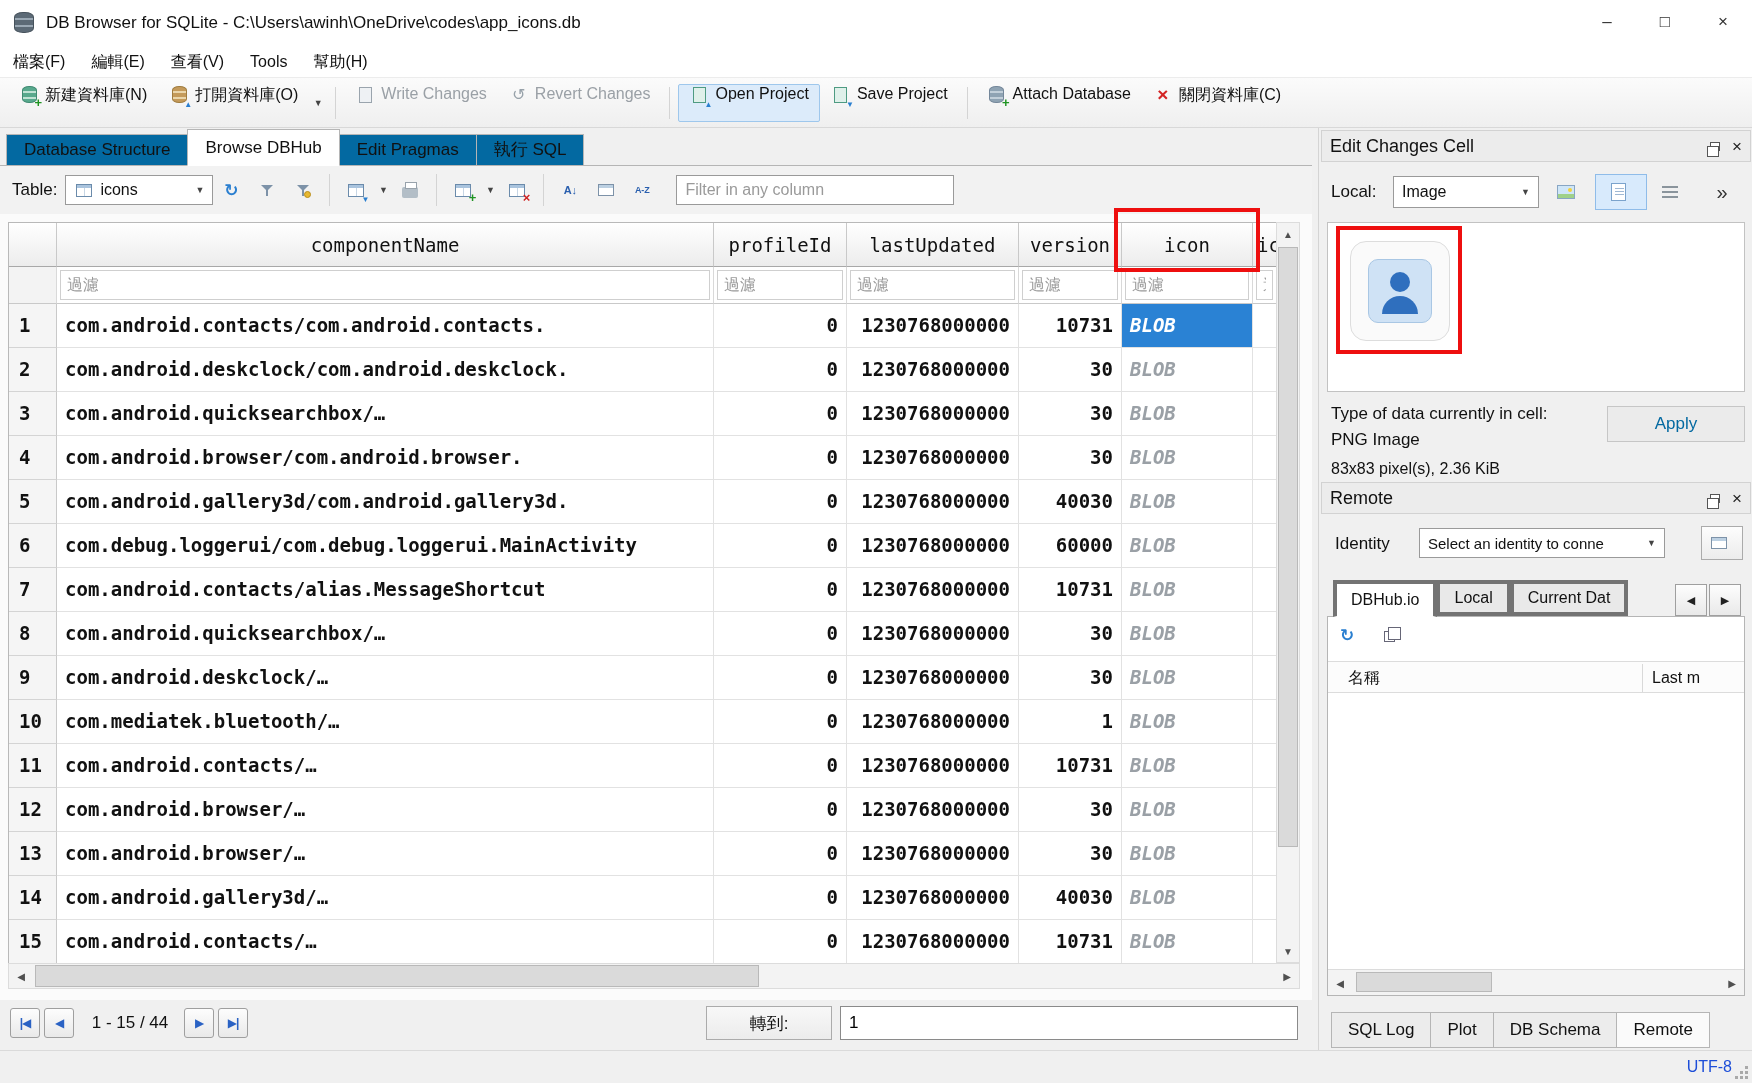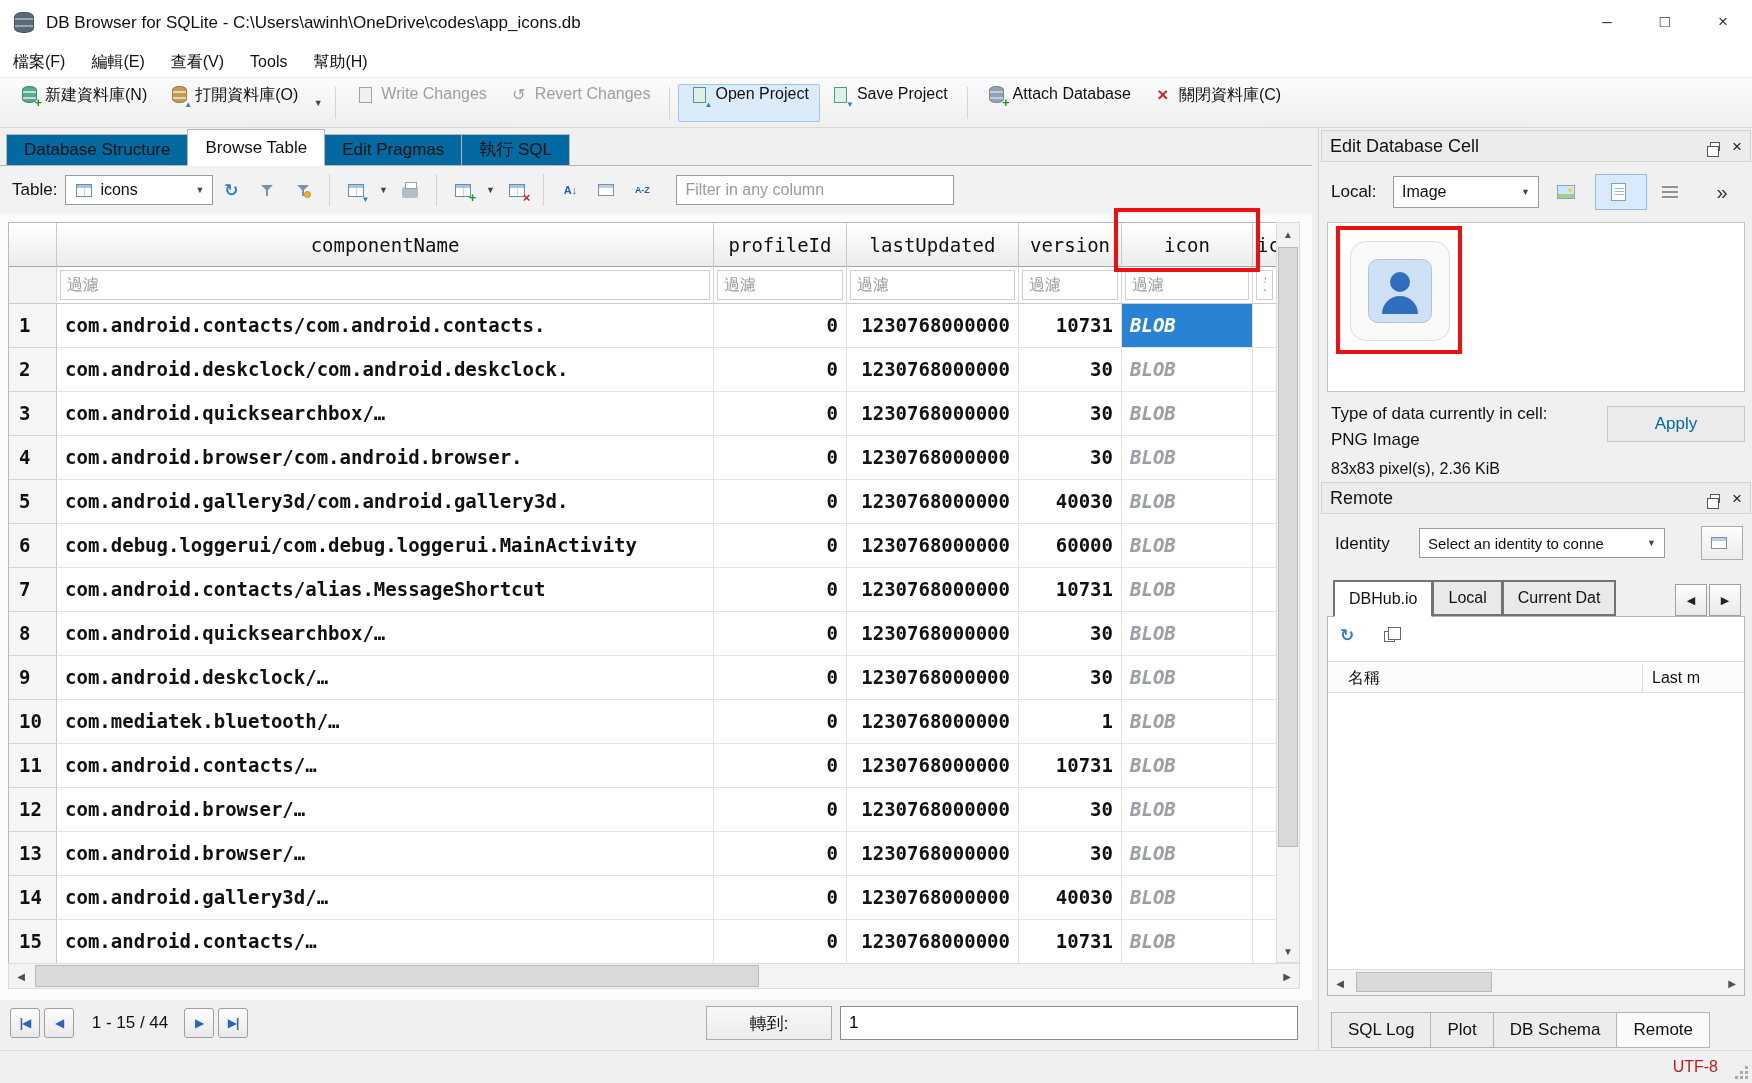--- a/index.html
+++ b/index.html
@@ -135,21 +135,21 @@
 #png-head{position:absolute;left:50%;top:12px;transform:translateX(-50%);width:20px;height:20px;border-radius:50%;background:#2f6fbe}
 #png-body{position:absolute;left:50%;bottom:8px;transform:translateX(-50%);width:36px;height:18px;border-radius:18px 18px 0 0;background:#2f6fbe}
 #type-caption{position:absolute;left:12px;top:276px;font-size:17px}
 #type-value{position:absolute;left:12px;top:302px;font-size:17px}
 #apply-btn{position:absolute;left:288px;top:278px;width:138px;height:36px;background:#ebebeb;border:1px solid #c6c6c6;color:#0369a1;font-size:17px;display:flex;align-items:center;justify-content:center}
 #size-info{position:absolute;left:12px;top:332px;font-size:16px}
 #identity-label{position:absolute;left:16px;top:406px;font-size:17px}
 #identity-select{position:absolute;left:100px;top:400px;width:246px;height:30px;font-size:15px}
 #cert-btn{position:absolute;left:382px;top:398px;width:42px;height:34px;background:linear-gradient(#fdfdfd,#ececec);border:1px solid #ababab;display:flex;align-items:center;justify-content:center}
 #remote-tabs{position:absolute;left:14px;top:452px;height:37px;display:flex;z-index:2}
-.rtab{height:36px;padding:0 14px;font-size:16px;display:flex;align-items:center;background:#e9e9e9;border:2px solid #737373;margin-right:-1px;white-space:nowrap;overflow:hidden}
+.rtab{height:36px;padding:0 14px;font-size:16px;display:flex;align-items:center;background:#e9e9e9;border:4px solid #737373;margin-right:-1px;white-space:nowrap;overflow:hidden}
 .rtab.active{height:37px;background:#fff;border-bottom:1px solid #fff}
 .rtab.clip{max-width:122px}
 .sqbtn{background:linear-gradient(#fdfdfd,#e9e9e9);border:1px solid #9f9f9f;display:flex;align-items:center;justify-content:center;font-size:11px;color:#222}
 #tab-scroll-l{position:absolute;left:356px;top:456px;width:32px;height:32px}
 #tab-scroll-r{position:absolute;left:390px;top:456px;width:32px;height:32px}
 #remote-box{position:absolute;left:8px;top:488px;width:418px;height:380px;background:#fff;border:1px solid #b5b5b5;overflow:hidden}
 #rb-refresh{position:absolute;left:12px;top:8px;font-size:17px;font-weight:bold;color:#2a7fd0}
 #rb-copy{position:absolute;left:56px;top:14px}
 #rb-hdrrow{position:absolute;left:0;top:44px;width:100%;height:32px;border-top:1px solid #dcdcdc;border-bottom:1px solid #dcdcdc;background:#fcfcfc}
 #rb-h1{position:absolute;left:20px;top:0;line-height:32px;font-size:16px}
@@ -158,21 +158,21 @@
 #rb-scroll{position:absolute;left:0;bottom:0;width:416px;height:26px;background:#f3f3f3;border-top:1px solid #dcdcdc}
 #rbs-left{position:absolute;left:1px;top:2px}
 #rbs-right{position:absolute;right:1px;top:2px}
 #rbs-thumb{position:absolute;left:28px;top:2px;width:136px;height:20px;background:#dadada;border:1px solid #b9b9b9}
 #dock-tabs{position:absolute;left:12px;top:884px;height:36px;display:flex}
 .dtab{height:36px;padding:4px 16px;display:flex;align-items:center;font-size:17px;background:#ececec;border:1px solid #b5b5b5;margin-right:-1px;white-space:nowrap}
 .dtab.active{background:#fafafa;z-index:2}
 
 
 #statusbar{position:absolute;left:0;top:1050px;width:1752px;height:33px;background:#f0f0f0;border-top:1px solid #dadada}
-#encoding{position:absolute;right:34px;top:0;line-height:32px;font-size:16px;color:#b91c1c}
+#encoding{position:absolute;right:20px;top:0;line-height:32px;font-size:16px;color:#1d4ed8}
 #grip{position:absolute;right:4px;bottom:4px;width:14px;height:14px}
 #grip::before{content:"";position:absolute;right:0;bottom:0;width:3px;height:3px;background:#a9a9a9;box-shadow:-5px 0 #a9a9a9,0 -5px #a9a9a9,-10px 0 #a9a9a9,-5px -5px #a9a9a9,0 -10px #a9a9a9}
 
 
 .ann{position:absolute;border:4px solid #ee0f0f;z-index:60;pointer-events:none}
 #ann-col{left:1114px;top:208px;width:146px;height:64px}
 #ann-img{left:1336px;top:226px;width:126px;height:128px}
 </style>
 </head>
 <body>
@@ -249,21 +249,21 @@
     </div>
     <div class="tbtn">
       <span class="ti i-x"></span>
       <span class="tlabel">關閉資料庫(C)</span>
     </div>
   </div>
 
   <div id="tabline"></div>
   <div id="tabbar">
     <div class="mtab">Database Structure</div>
-    <div class="mtab active">Browse Table</div>
+    <div class="mtab active">Browse DBHub</div>
     <div class="mtab">Edit Pragmas</div>
     <div class="mtab">執行 SQL</div>
   </div>
 
   <div id="browsebar">
     <span id="table-label">Table:</span>
     <div id="table-select" class="combo">
       <span class="ti">
           <i class="i-grid"></i>
         </span>
@@ -513,21 +513,21 @@
     <div id="pg-range">1 - 15 / 44</div>
     <div id="pg-next" class="pgbtn">▶</div>
     <div id="pg-last" class="pgbtn">▶|</div>
     <div id="goto-btn">轉到:</div>
     <input id="goto-input" value="1" style="">
   </div>
 
   <div id="panel">
 
     <div id="edit-hdr" class="dockhdr">
-      <span>Edit Database Cell</span>
+      <span>Edit Changes Cell</span>
       <span class="hdrbtns">
         <span class="i-float"></span>
         <span class="dockclose">×</span>
       </span>
     </div>
     <span id="mode-label">Local:</span>
     <div id="mode-select" class="combo">
       <span>Image</span>
     </div>
     <div id="btn-pic" class="panelbtn">

